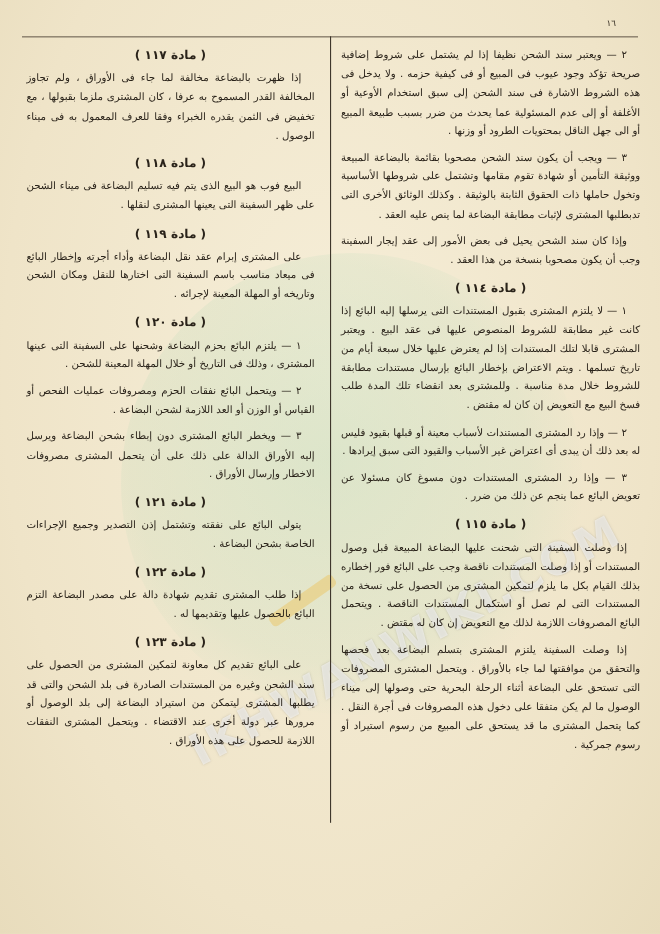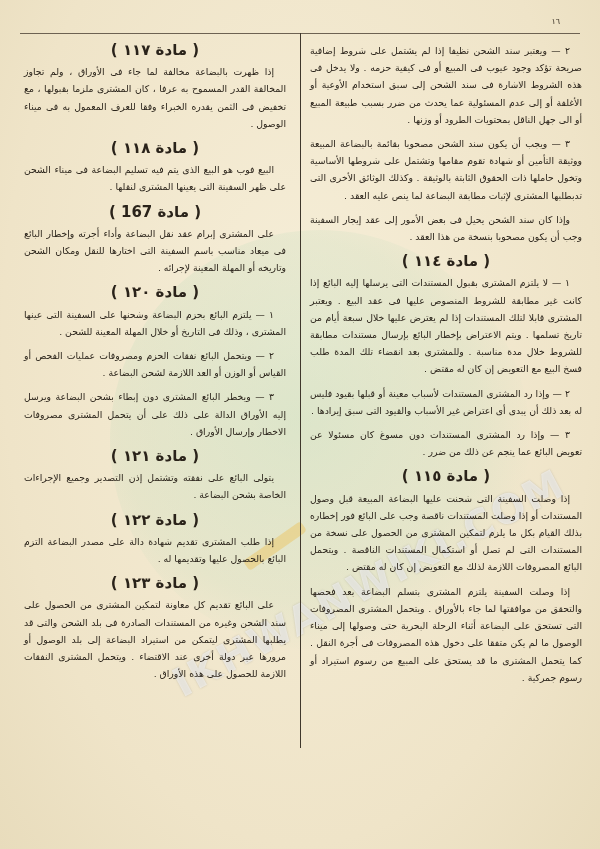--- a/index.html
+++ b/index.html
@@ -45,21 +45,21 @@
     position: absolute; left: 300px; top: 33px; width: 1px; height: 715px;
     background: #3f372c;
   }
   .column {
     position: absolute; top: 42px; direction: rtl; text-align: justify;
     font-size: 9.3px; line-height: 17.2px;
   }
   .col-right { left: 310px; width: 272px; }
   .col-left  { left: 24px;  width: 262px; }
   .article-head {
-    text-align: center; font-weight: bold; font-size: 15px;
+    text-align: center; font-weight: bold; font-size: 11px;
     margin: 8px 0 4px 0;
   }
   .para { margin: 0 0 7px 0; text-indent: 12px; }
   .sub-head { text-indent: 12px; margin: 4px 0 8px 0; }
 </style>
 </head>
 <body>
 
 <div class="page">
   <div class="watermark"></div>
@@ -86,21 +86,21 @@
     <p class="para">إذا وصلت السفينة يلتزم المشترى بتسلم البضاعة بعد فحصها والتحقق من موافقتها لما جاء بالأوراق . ويتحمل المشترى المصروفات التى تستحق على البضاعة أثناء الرحلة البحرية حتى وصولها إلى ميناء الوصول ما لم يكن متفقا على دخول هذه المصروفات فى أجرة النقل . كما يتحمل المشترى ما قد يستحق على المبيع من رسوم استيراد أو رسوم جمركية .</p>
   </div>
 
   <div class="column col-left">
     <div class="article-head" style="margin-top:0">( مادة ١١٧ )</div>
     <p class="para">إذا ظهرت بالبضاعة مخالفة لما جاء فى الأوراق ، ولم تجاوز المخالفة القدر المسموح به عرفا ، كان المشترى ملزما بقبولها ، مع تخفيض فى الثمن يقدره الخبراء وفقا للعرف المعمول به فى ميناء الوصول .</p>
 
     <div class="article-head">( مادة ١١٨ )</div>
     <p class="para">البيع فوب هو البيع الذى يتم فيه تسليم البضاعة فى ميناء الشحن على ظهر السفينة التى يعينها المشترى لنقلها .</p>
 
-    <div class="article-head">( مادة 167 )</div>
+    <div class="article-head">( مادة ١١٩ )</div>
     <p class="para">على المشترى إبرام عقد نقل البضاعة وأداء أجرته وإخطار البائع فى ميعاد مناسب باسم السفينة التى اختارها للنقل ومكان الشحن وتاريخه أو المهلة المعينة لإجرائه .</p>
 
     <div class="article-head">( مادة ١٢٠ )</div>
     <p class="para">١ — يلتزم البائع بحزم البضاعة وشحنها على السفينة التى عينها المشترى ، وذلك فى التاريخ أو خلال المهلة المعينة للشحن .</p>
     <p class="para">٢ — ويتحمل البائع نفقات الحزم ومصروفات عمليات الفحص أو القياس أو الوزن أو العد اللازمة لشحن البضاعة .</p>
     <p class="para">٣ — ويخطر البائع المشترى دون إبطاء بشحن البضاعة ويرسل إليه الأوراق الدالة على ذلك على أن يتحمل المشترى مصروفات الاخطار وإرسال الأوراق .</p>
 
     <div class="article-head">( مادة ١٢١ )</div>
     <p class="para">يتولى البائع على نفقته وتشتمل إذن التصدير وجميع الإجراءات الخاصة بشحن البضاعة .</p>
 

